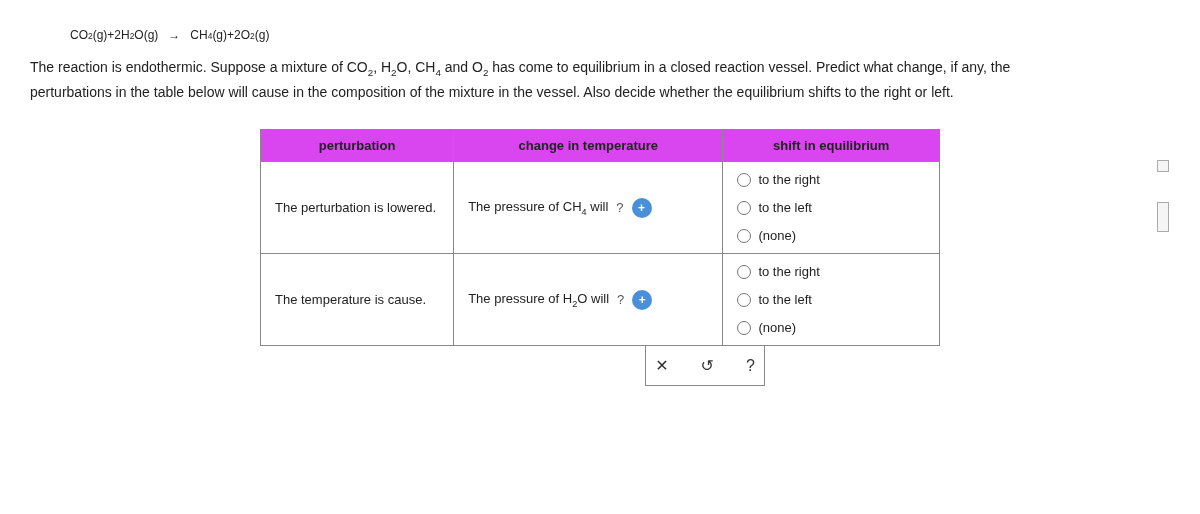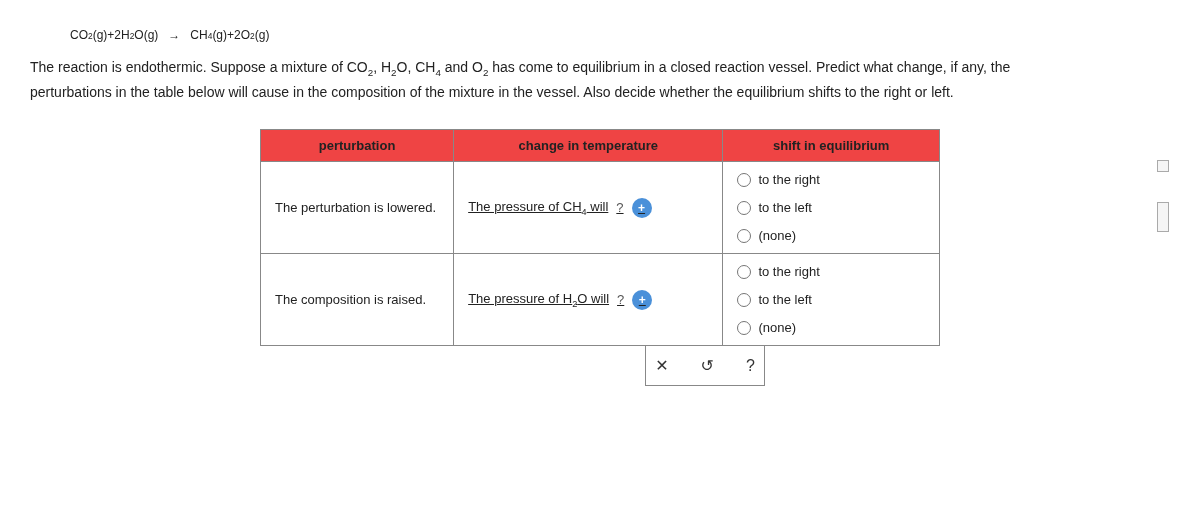--- a/index.html
+++ b/index.html
@@ -43,41 +43,40 @@
       width: 680px;
       margin: 0 auto;
     }
 
     .main-table th {
       border: 1px solid #888;
       padding: 8px 14px;
       font-weight: bold;
       text-align: center;
       font-size: 13px;
-      background: #ef4444;
+      background: #d946ef;
     }
 
     .main-table td {
       border: 1px solid #888;
       padding: 10px 14px;
       vertical-align: middle;
     }
 
     .perturbation-cell {
       width: 165px;
       font-size: 13px;
       vertical-align: top;
       padding-top: 14px;
     }
 
     .composition-cell {
       width: 230px;
       font-size: 13px;
       text-align: left;
-      text-decoration: underline;
     }
 
     .composition-inner {
       display: flex;
       align-items: center;
       gap: 8px;
     }
 
     .composition-text {
       font-size: 13px;
@@ -220,21 +219,21 @@
               <label class="radio-option">
                 <input type="radio" name="shift1" value="none" style="">
                 <span>(none)</span>
               </label>
             </div>
           </td>
         </tr>
 
         <tr>
           <td class="perturbation-cell">
-            <span>The composition is raised.</span>
+            <span>The temperature is cause.</span>
           </td>
           <td class="composition-cell">
             <div class="composition-inner">
               <span class="composition-text">
                 The pressure of H<sub>2</sub>O will
               </span>
               <span class="question-mark">?</span>
               <button class="blue-circle-btn">+</button>
             </div>
           </td>

